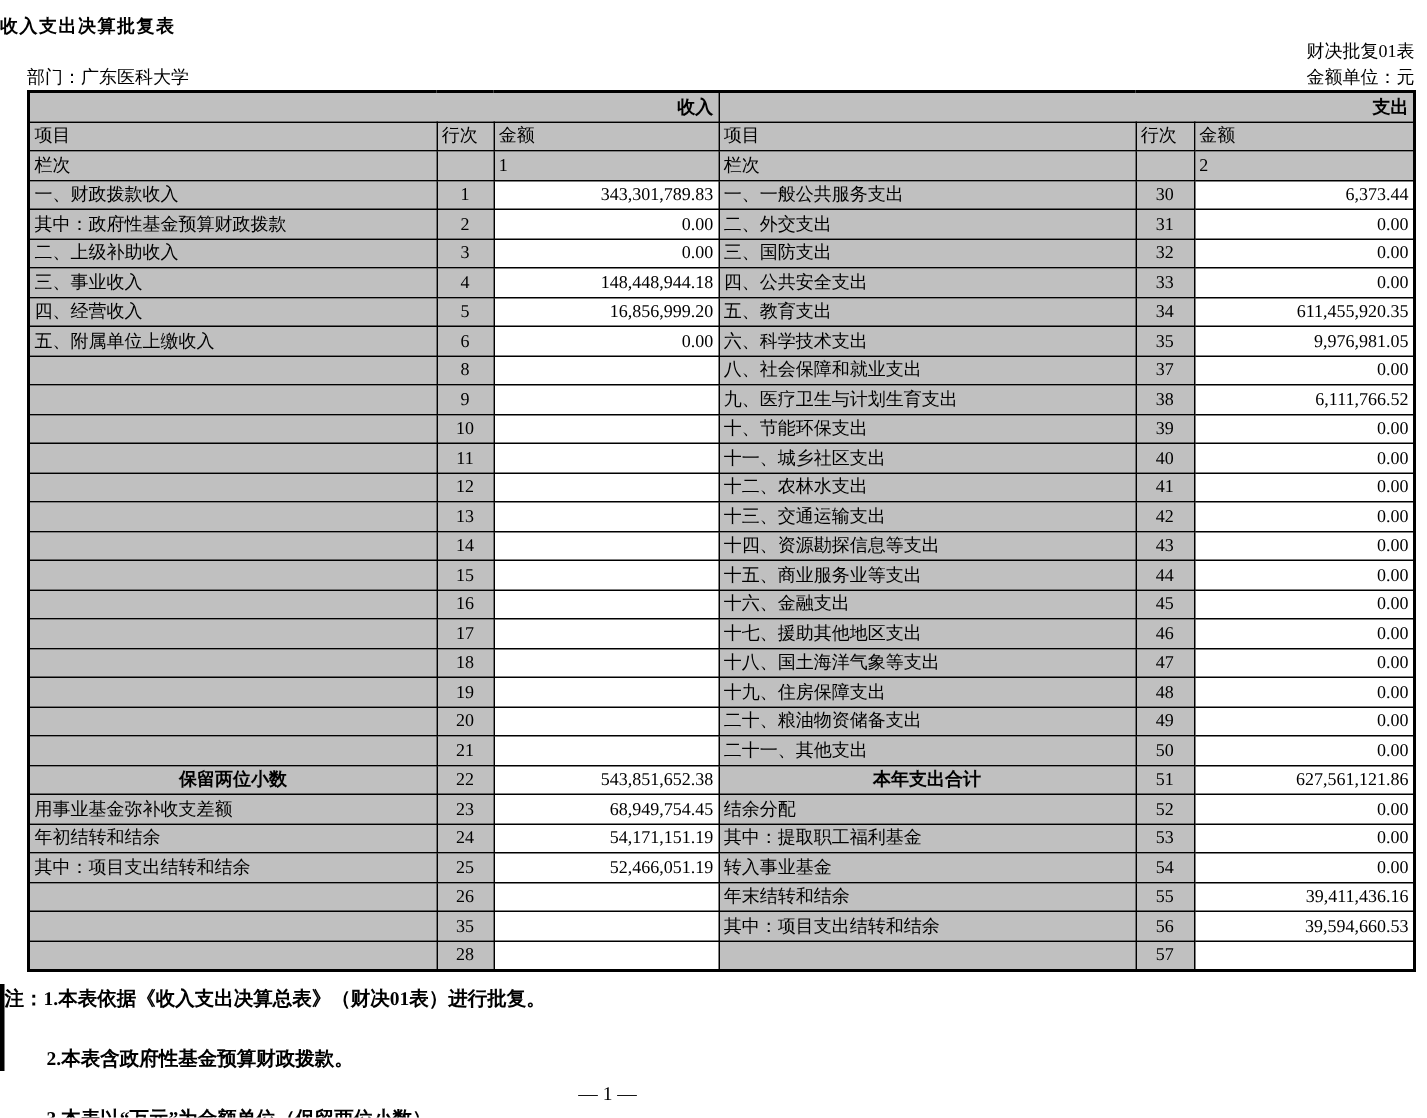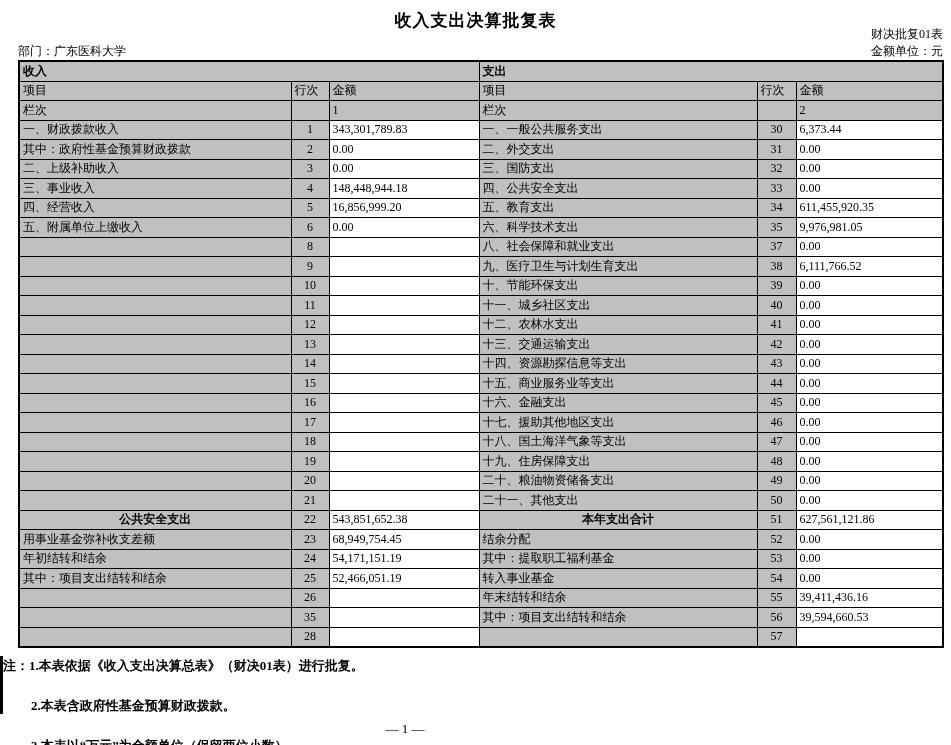--- a/index.html
+++ b/index.html
@@ -8,21 +8,21 @@
     background: #ffffff;
     overflow: hidden;
   }
   body {
     font-family: "Liberation Serif", "DejaVu Serif", serif;
     color: #000;
     position: relative;
   }
   .page-title {
     position: absolute; top: 9px; left: 0; width: 100%;
-    text-align: center; font-size: 17px; font-weight: bold;
+    font-size: 12px; font-weight: bold;
     letter-spacing: 1px;
   }
   .form-code {
     position: absolute; top: 26px; right: 8px;
     font-size: 12px;
   }
   .dept-label {
     position: absolute; top: 43px; left: 18px;
     font-size: 12px;
   }
@@ -42,24 +42,24 @@
     border: 1px solid #000;
     height: 18.5px;
     padding: 0 3px;
     overflow: hidden;
     white-space: nowrap;
     line-height: 17px;
     vertical-align: middle;
   }
   td.gray { background: #c0c0c0; }
   td.white { background: #ffffff; }
-  td.sec { text-align: left; font-weight: bold; }
+  td.sec { text-align: right; font-weight: bold; }
   td.hd { }
   td.no { text-align: center; }
-  td.amt { text-align: left; margin-left: 36px; }
+  td.amt { text-align: right; margin-left: 36px; }
   td.lab { text-align: left; }
   td.t { text-align: center; font-weight: bold; }
   td.i1 { padding-left: 15px; }
   td.i2 { padding-left: 27px; }
   td.i4 { padding-left: 51px; }
   .notes {
     position: absolute; left: 3px; top: 656px;
     font-size: 13px; font-weight: bold; line-height: 19px;
     white-space: nowrap;
   }
@@ -267,21 +267,21 @@
   </tr>
       <tr>
     <td class="gray lab"></td>
     <td class="gray no">21</td>
     <td class="white amt"></td>
     <td class="gray lab">二十一、其他支出</td>
     <td class="gray no">50</td>
     <td class="white amt">0.00</td>
   </tr>
       <tr>
-    <td class="gray lab t">公共安全支出</td>
+    <td class="gray lab t">保留两位小数</td>
     <td class="gray no">22</td>
     <td class="white amt">543,851,652.38</td>
     <td class="gray lab t">本年支出合计</td>
     <td class="gray no">51</td>
     <td class="white amt">627,561,121.86</td>
   </tr>
       <tr>
     <td class="gray lab">用事业基金弥补收支差额</td>
     <td class="gray no">23</td>
     <td class="white amt">68,949,754.45</td>

